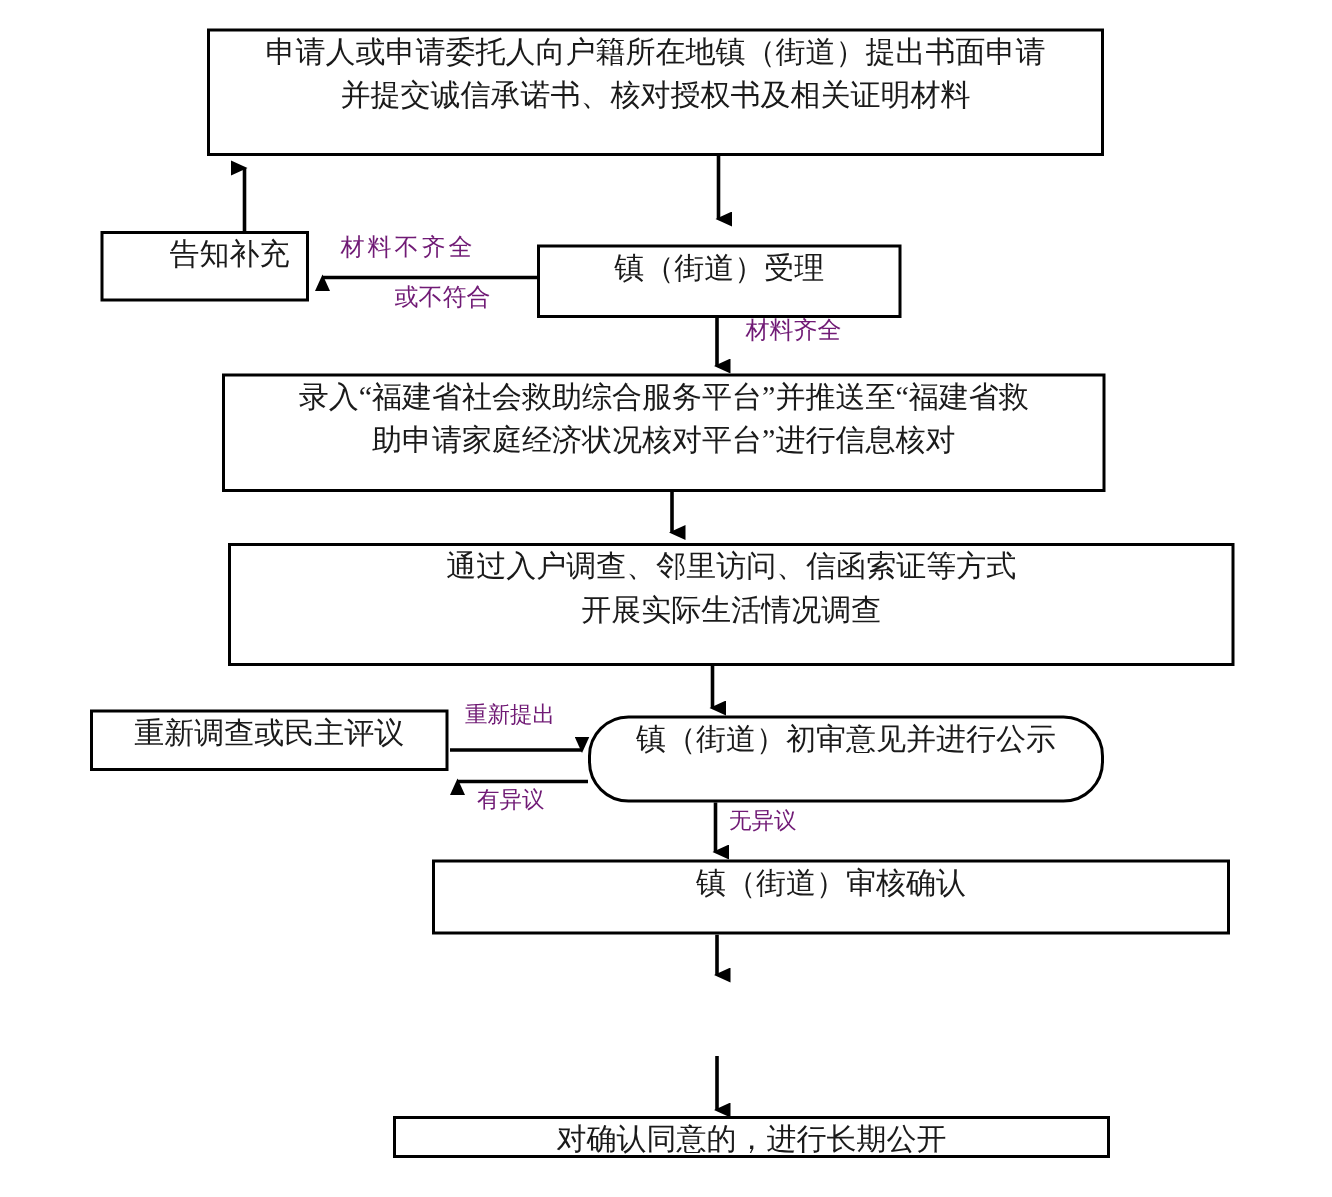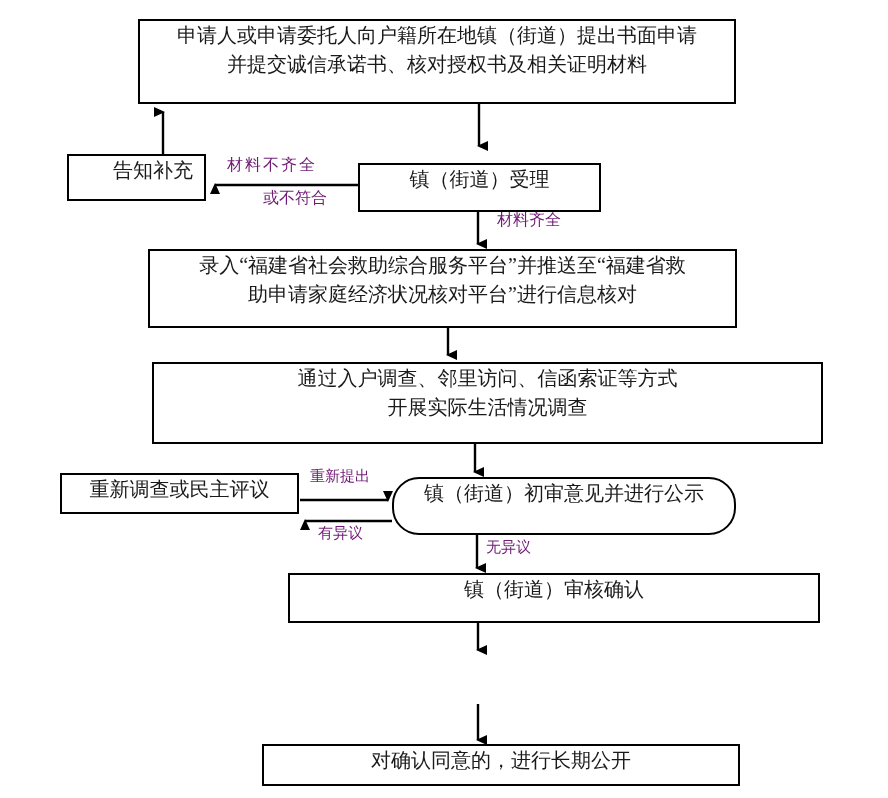--- a/index.html
+++ b/index.html
@@ -147,21 +147,21 @@
 
   <div class="node f20" style="left:392px; top:477px; width:344px; height:58px;border-radius:27px;">
     <span class="txt">镇（街道）初审意见并进行公示</span>
   </div>
 
   <div class="node f20" style="left:260px; top:573px; width:532px; height:50px;margin-left:28px;">
     <span class="txt">镇（街道）审核确认</span>
   </div>
 
 
-  <div class="node f20" style="left:262px; top:744px; width:478px; height:42px;">
+  <div class="node f20" style="left:262px; top:744px; width:478px; height:28px;">
     <span class="txt">对确认同意的，进行长期公开</span>
   </div>
 
   <div class="edge-label el16" style="left:227px; top:155px; letter-spacing:2px;">材料不齐全</div>
 
   <div class="edge-label el16" style="left:227px; top:188px;margin-left:36px;">或不符合</div>
 
   <div class="edge-label el16" style="left:497px; top:210px;">材料齐全</div>
 
   <div class="edge-label el15" style="left:310px; top:467px;">重新提出</div>

